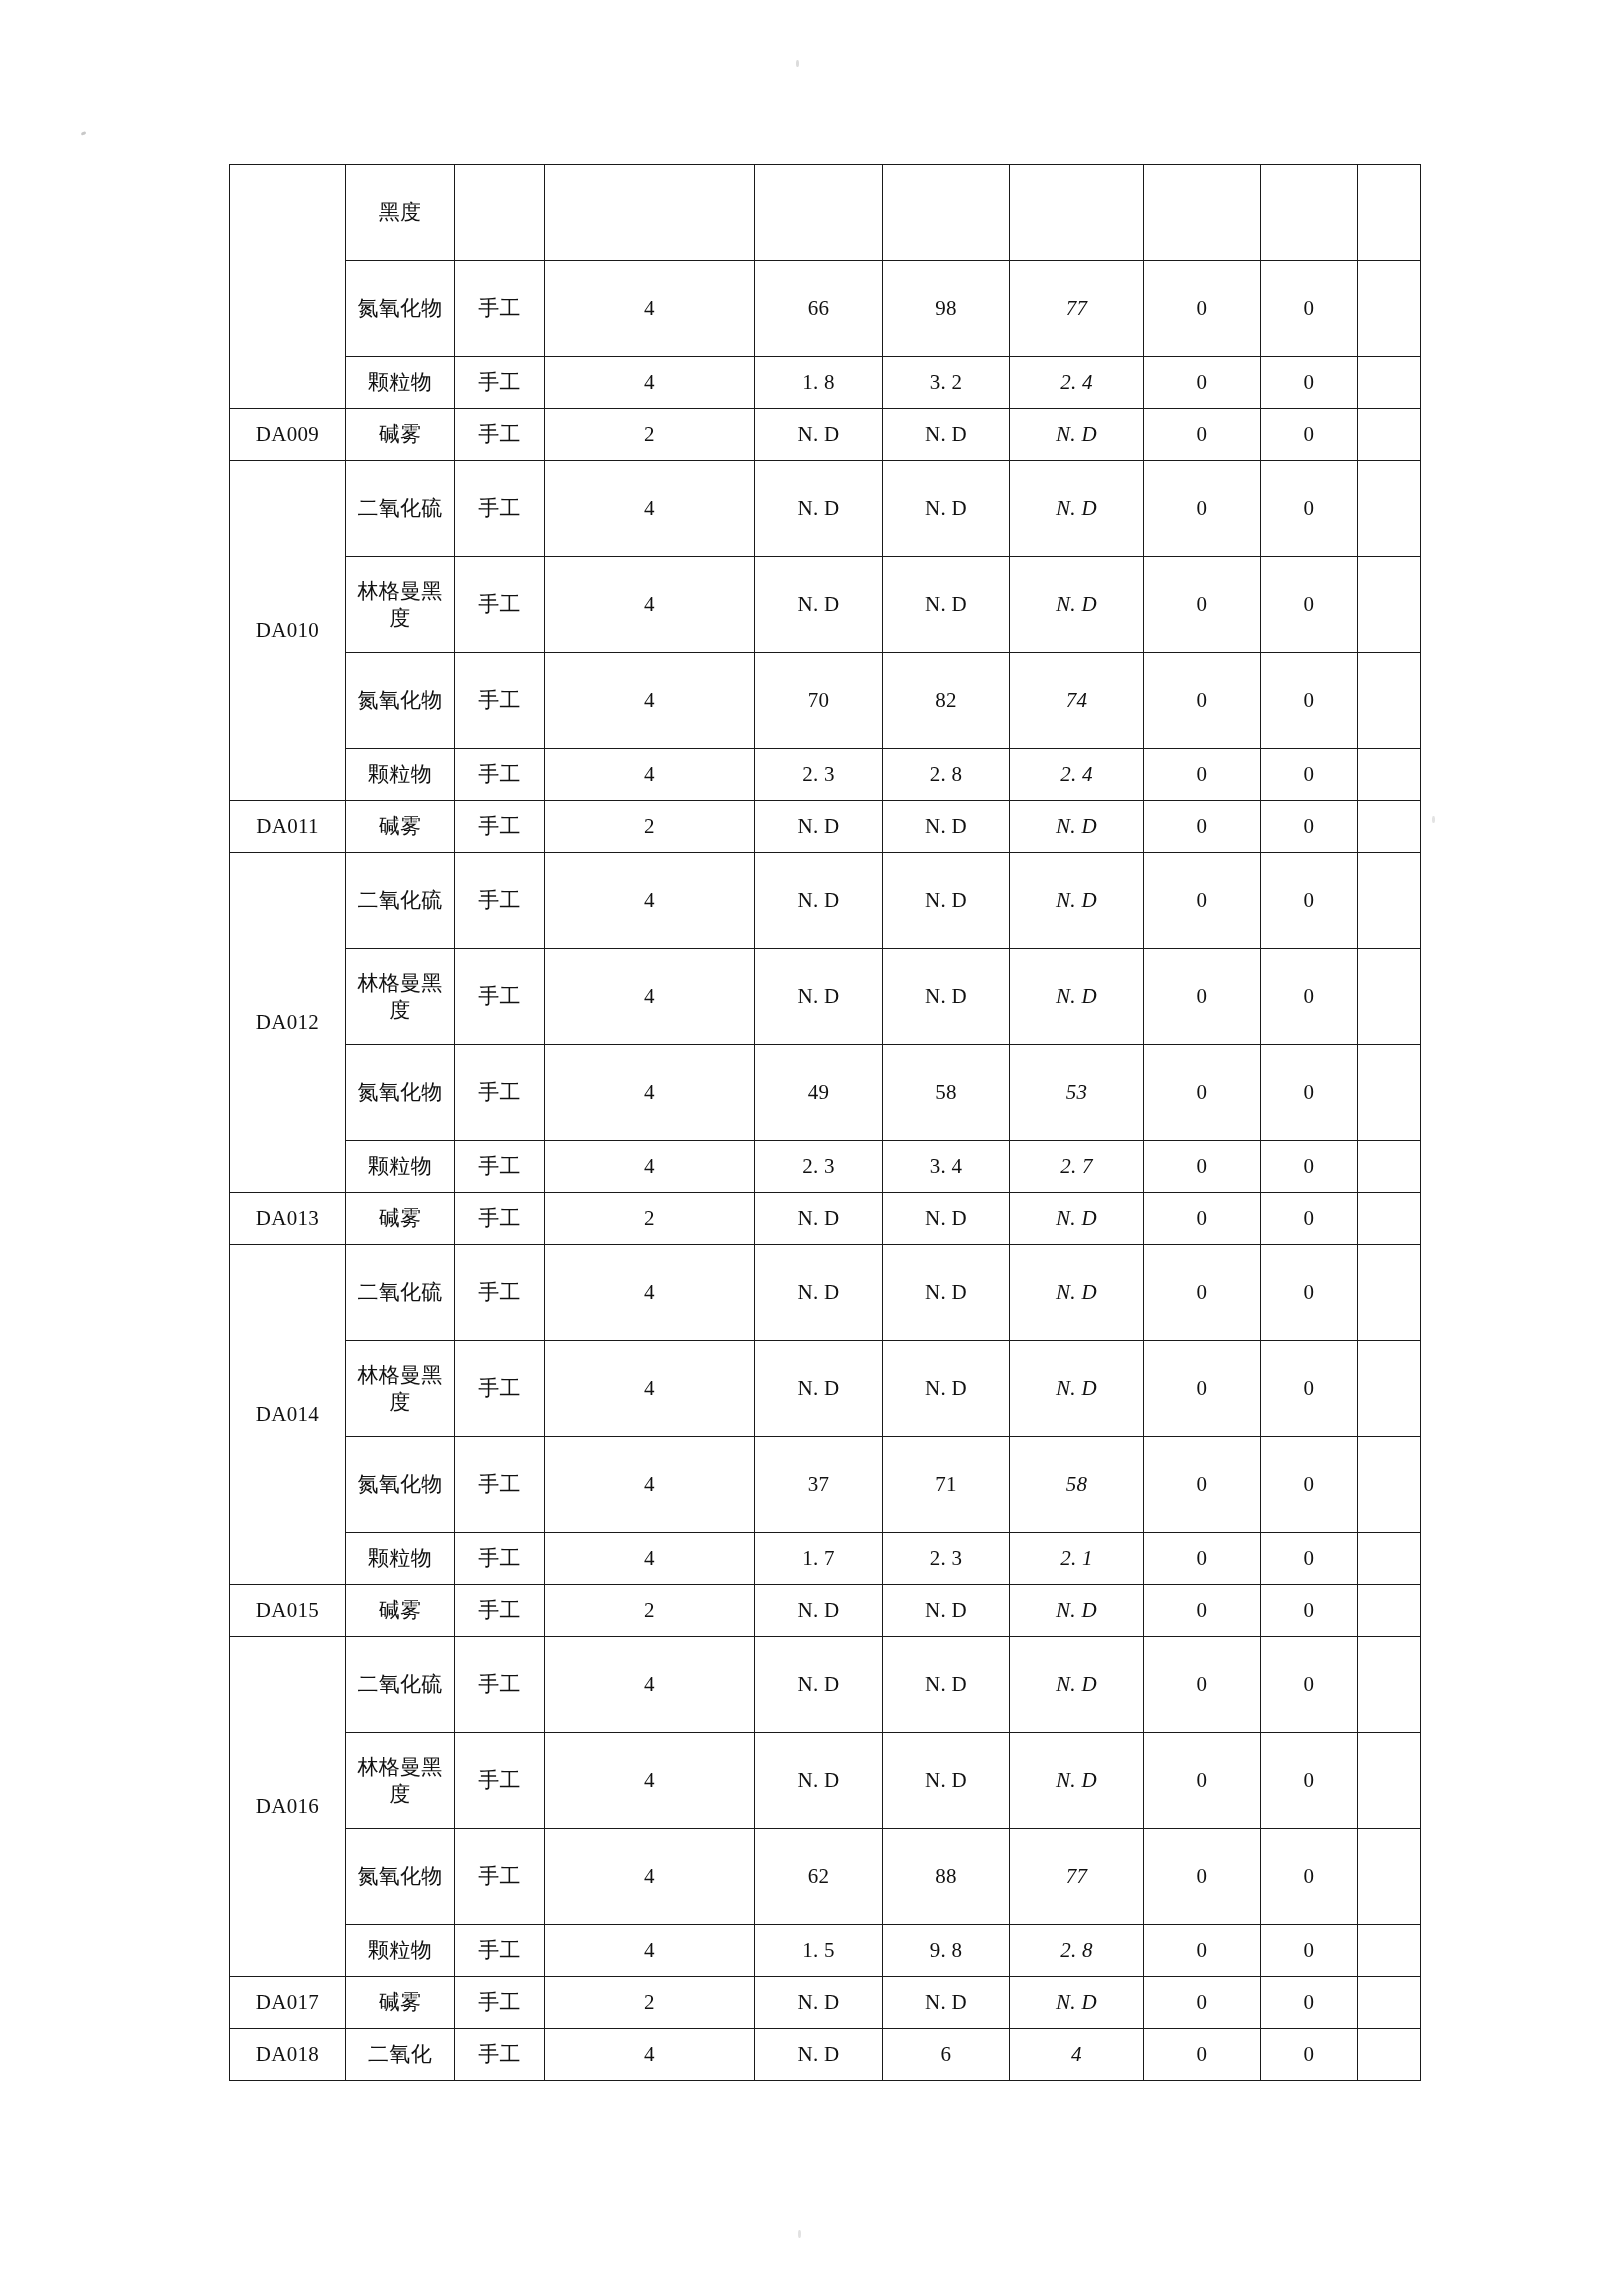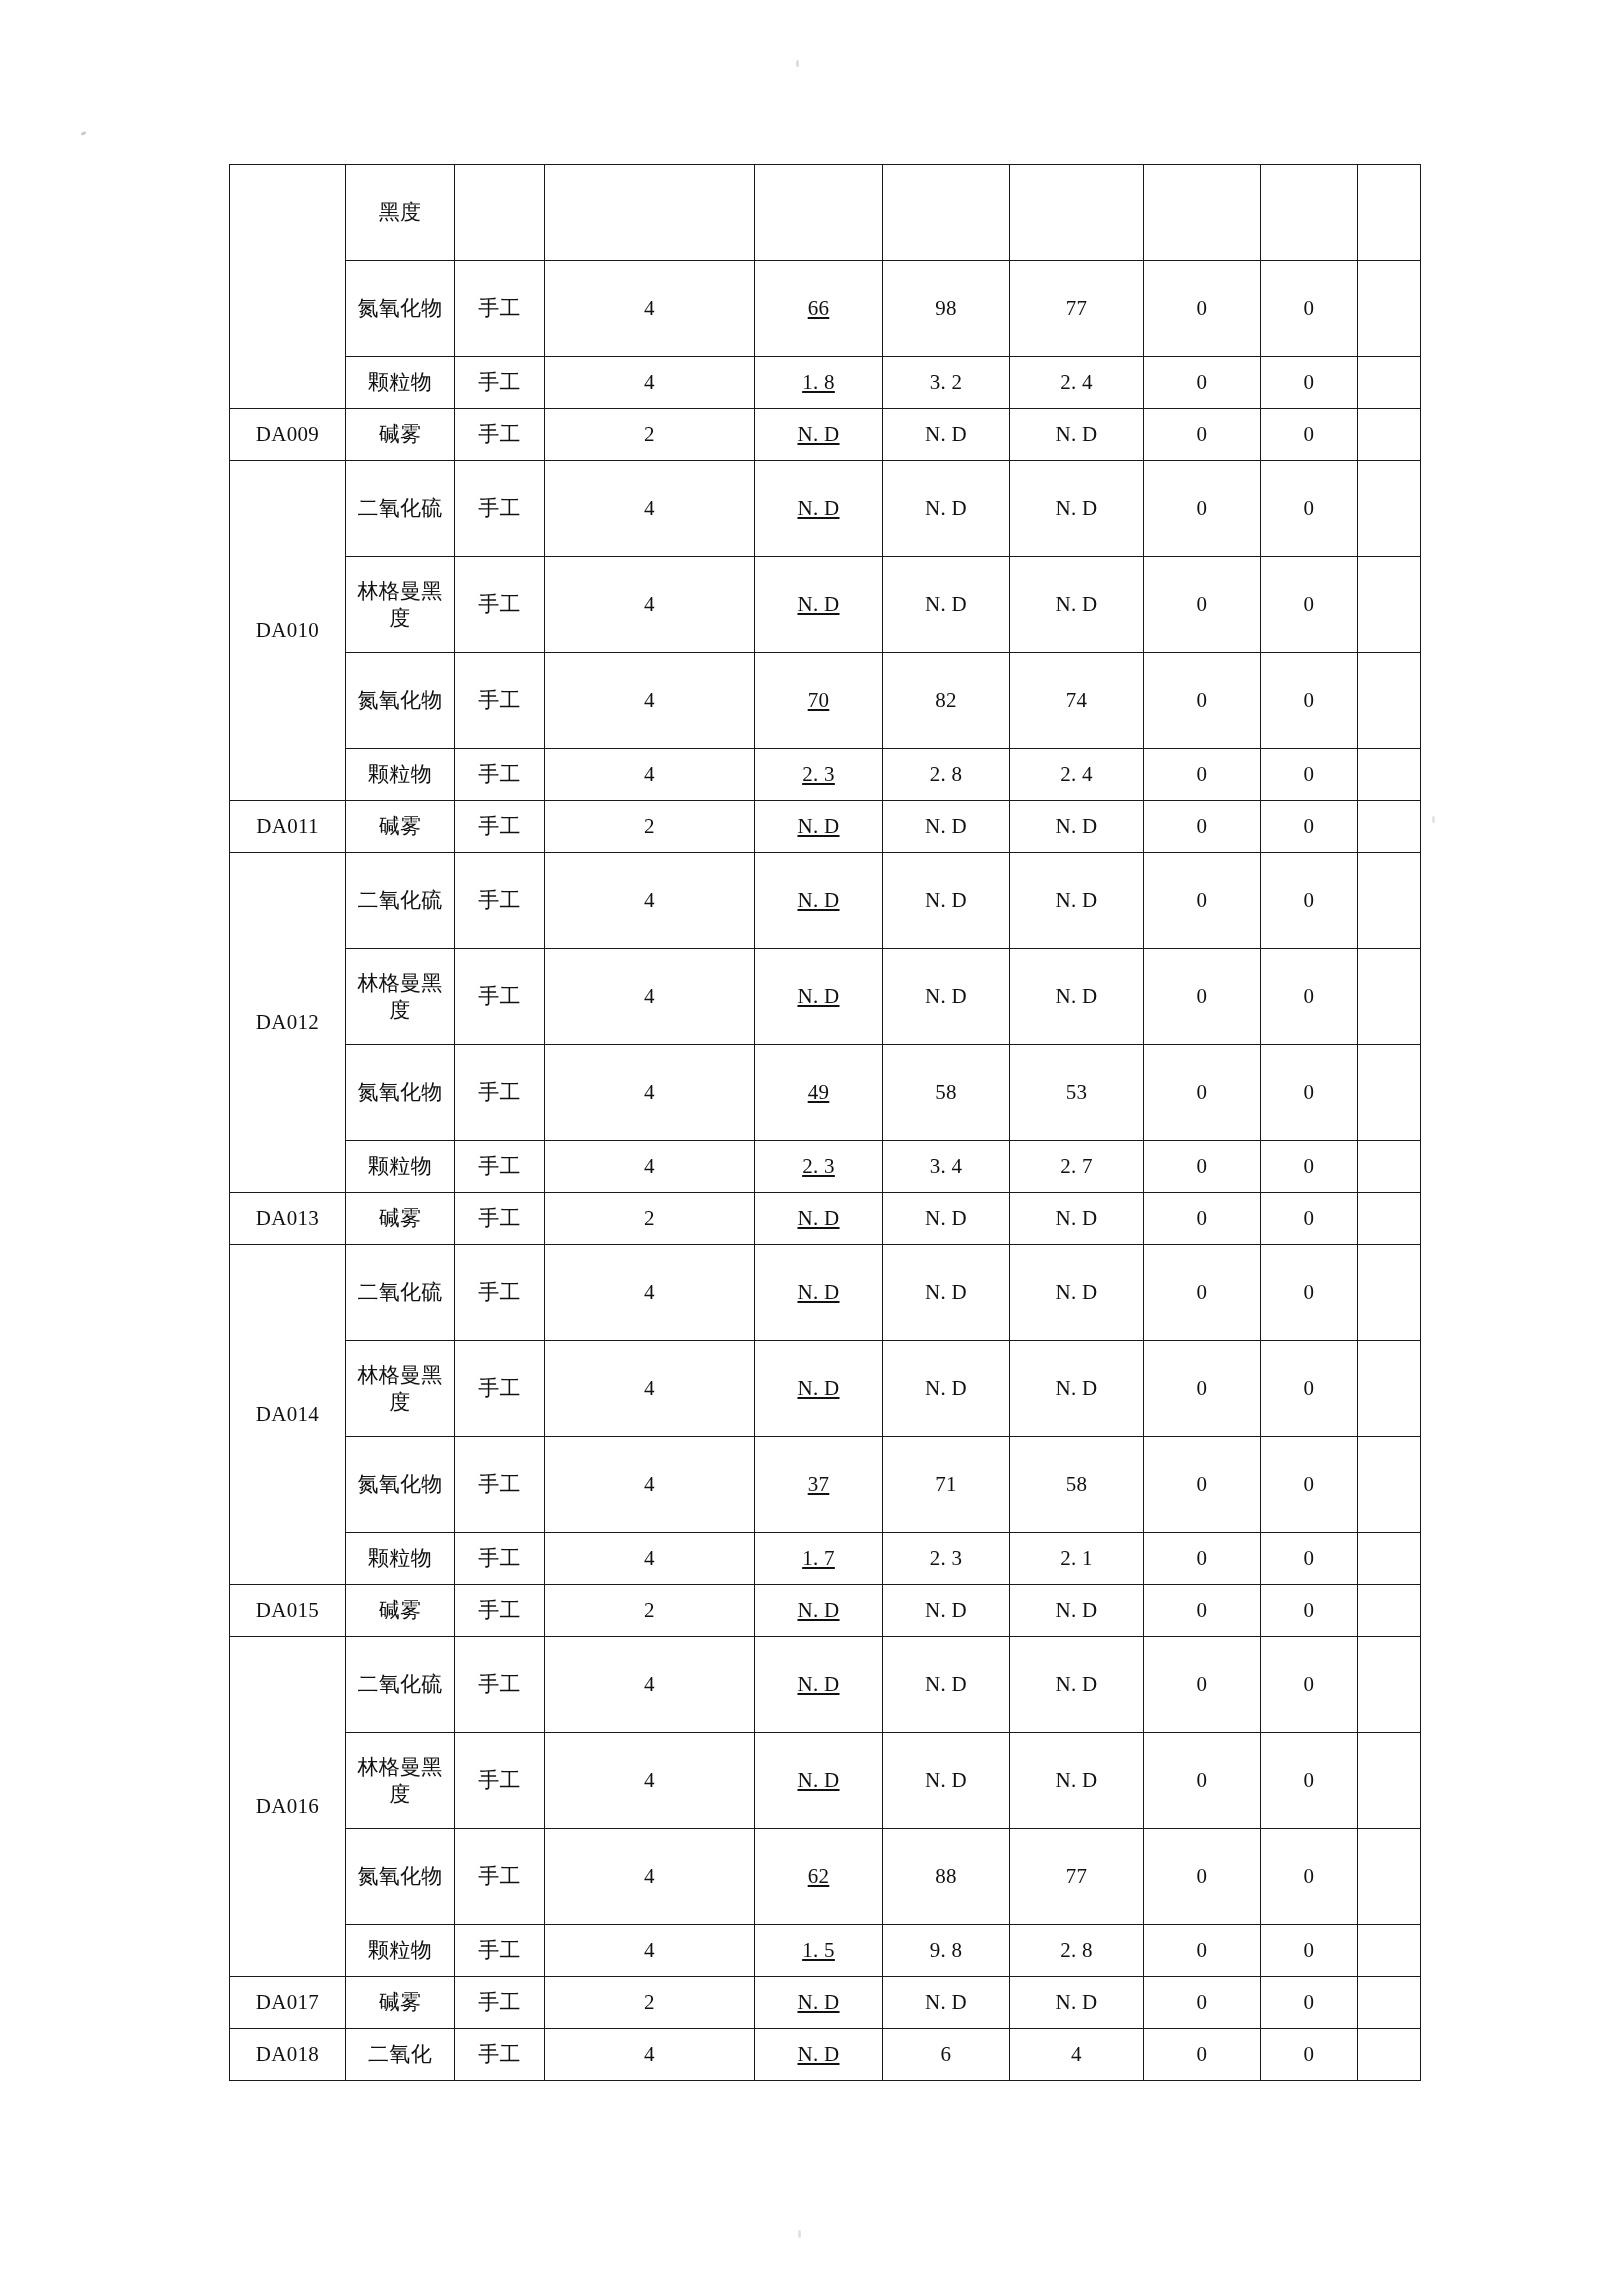--- a/index.html
+++ b/index.html
@@ -57,23 +57,23 @@
     font-family: "Liberation Serif", "DejaVu Serif", serif;
     letter-spacing: 0.3px;
     color: #111111;
     background: #ffffff;
     word-break: break-all;
   }
   td.c-id    { width: 116px; margin-top: 36px; }
   td.c-item  { width: 109px; }
   td.c-meth  { width: 90px; }
   td.c-count { width: 210px; }
-  td.c-min   { width: 128px; text-decoration: underline; }
+  td.c-min   { width: 128px; }
   td.c-max   { width: 127px; }
-  td.c-avg   { width: 134px; }
+  td.c-avg   { width: 134px; font-style: italic; }
   td.c-ex1   { width: 117px; }
   td.c-ex2   { width: 97px; }
   td.c-last  { width: 63px; }
 
   
   col.w-id    { width: 116px; }
   col.w-item  { width: 109px; }
   col.w-meth  { width: 90px; }
   col.w-count { width: 210px; }
   col.w-min   { width: 128px; }

